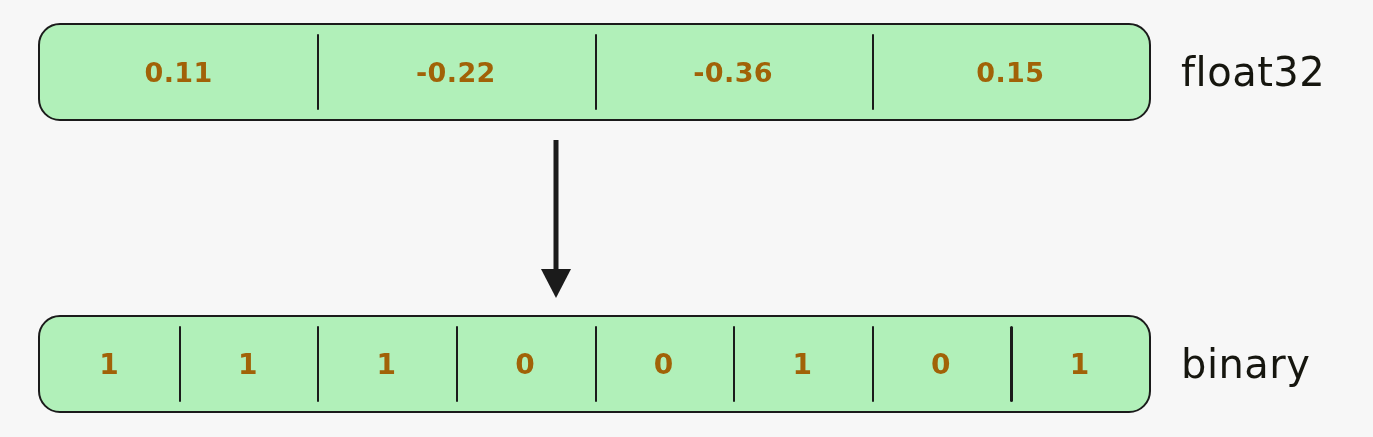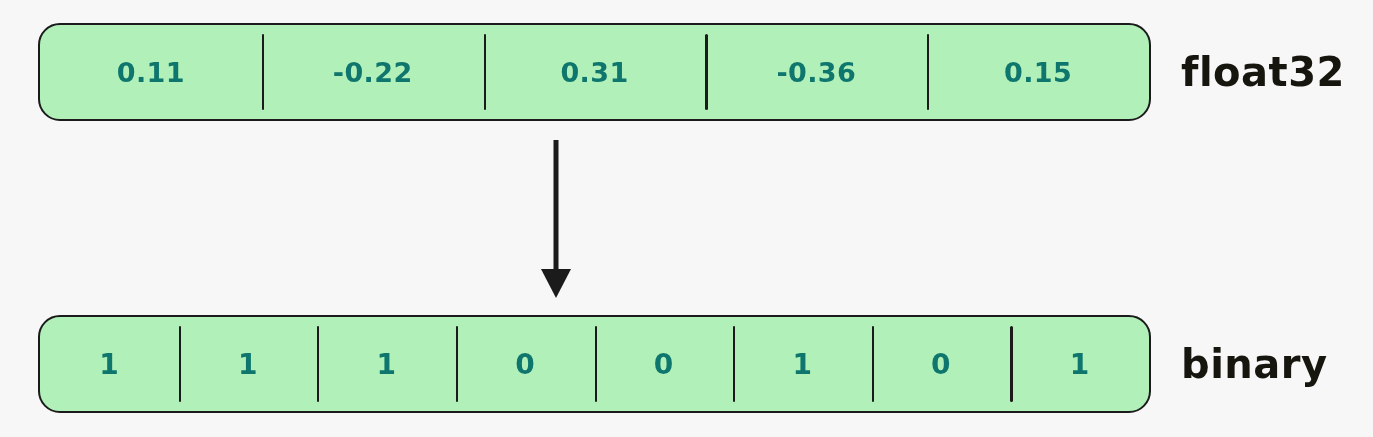--- a/index.html
+++ b/index.html
@@ -49,21 +49,21 @@
     width: 1113px;
     height: 98px;
   }
 
   .cell {
     flex: 1 1 0;
     position: relative;
     display: flex;
     align-items: center;
     justify-content: center;
-    color: #0f766e;
+    color: #a16207;
     font-family: "DejaVu Sans", sans-serif;
     font-weight: 700;
     letter-spacing: 0.4px;
     user-select: none;
   }
 
   #row-float32 .cell {
     font-size: 27px;
   }
 
@@ -81,21 +81,21 @@
     width: 2.2px;
     background: #1b1b1b;
     border-radius: 2px;
   }
 
   
   .row-label {
     position: absolute;
     color: #16160f;
     font-family: "DejaVu Sans", sans-serif;
-    font-weight: 700;
+    font-weight: 400;
     font-size: 40px;
     letter-spacing: 0.5px;
     white-space: nowrap;
     user-select: none;
   }
 
   #label-float32 {
     left: 1181px;
     top: 49px;
   }
@@ -116,21 +116,20 @@
   }
 </style>
 </head>
 <body>
 
 <div id="canvas">
 
   <div class="row" id="row-float32">
     <div class="cell">0.11</div>
     <div class="cell">-0.22</div>
-    <div class="cell">0.31</div>
     <div class="cell">-0.36</div>
     <div class="cell">0.15</div>
   </div>
 
   <div class="row-label" id="label-float32">float32</div>
 
   <svg id="arrow-svg" viewBox="0 0 72 170">
     <line x1="36" y1="5" x2="36" y2="135" stroke="#1b1b1b" stroke-width="5" stroke-linecap="butt"></line>
     <polygon points="21,134 51,134 36,163" fill="#1b1b1b"></polygon>
   </svg>

